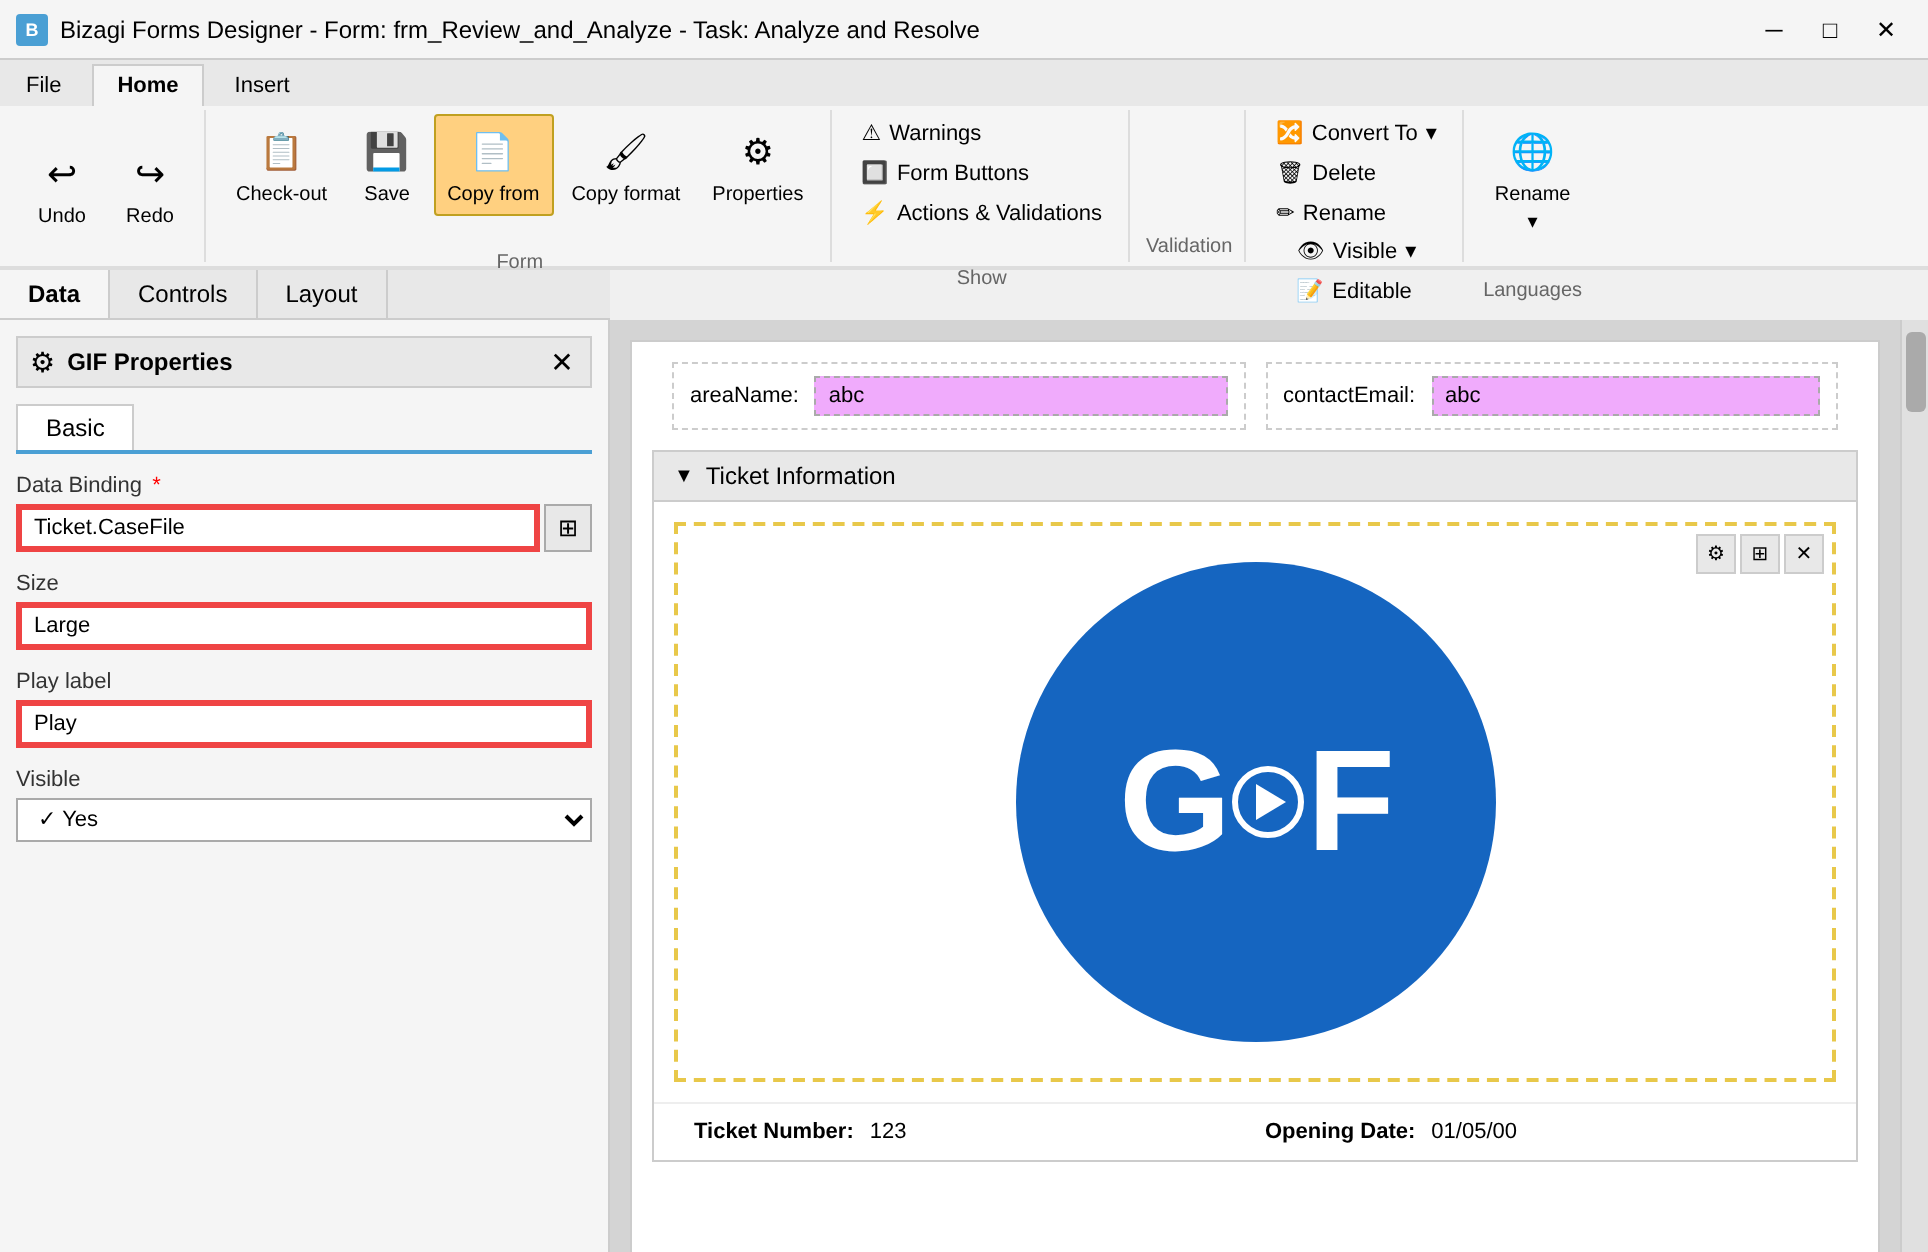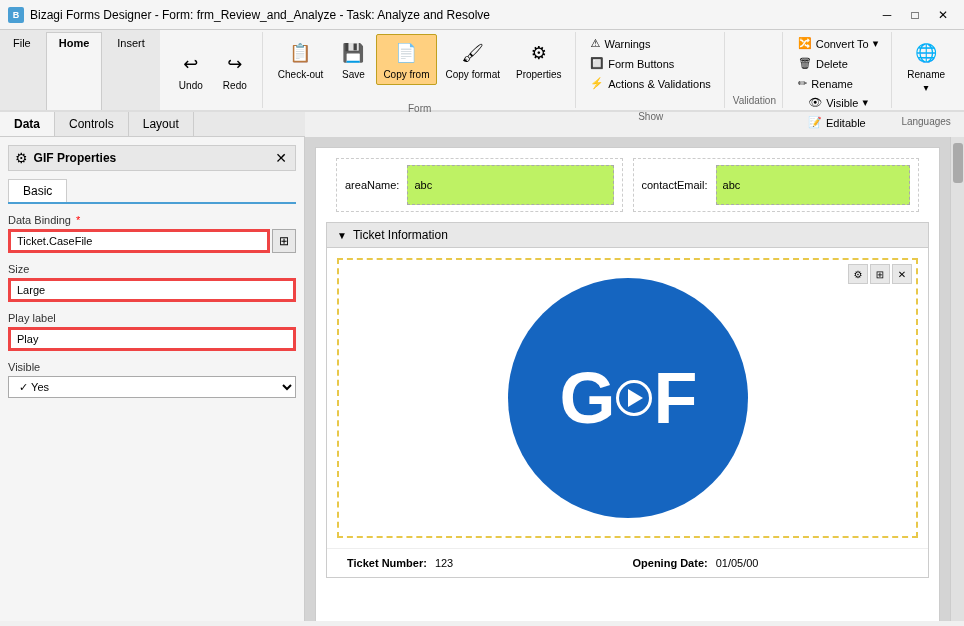--- a/index.html
+++ b/index.html
@@ -18,20 +18,21 @@
     .title-bar-left { display: flex; align-items: center; gap: 6px; font-size: 12px; }
     .title-bar-icon { width: 16px; height: 16px; background: #4a9fd4; border-radius: 2px; display: flex; align-items: center; justify-content: center; color: white; font-size: 9px; font-weight: bold; }
     .title-bar-controls { display: flex; gap: 2px; }
     .title-btn { width: 26px; height: 26px; border: none; background: transparent; cursor: pointer; font-size: 12px; display: flex; align-items: center; justify-content: center; }
 
     
     .ribbon {
       background: #f5f5f5;
       border-bottom: 2px solid #ddd;
       display: flex;
+      flex-direction: column;
     }
     .ribbon-tabs {
       display: flex;
       background: #e8e8e8;
       padding-top: 2px;
     }
     .ribbon-tab {
       padding: 4px 12px;
       font-size: 11px;
       cursor: pointer;
@@ -257,23 +258,23 @@
       align-items: center;
       flex: 1;
       gap: 8px;
       border: 1px dashed #ccc;
       padding: 6px 8px;
     }
     .form-field-label { font-size: 11px; white-space: nowrap; }
     .form-field-value {
       flex: 1;
       border: 1px dashed #aaa;
-      padding: 13px 6px;
+      padding: 3px 6px;
       font-size: 11px;
-      background: #bef264;
+      background: #f0abfc;
       min-width: 60px;
     }
 
     
     .ticket-section {
       margin: 0 10px 10px 10px;
       border: 1px solid #ccc;
     }
     .ticket-section-header {
       background: #e8e8e8;

